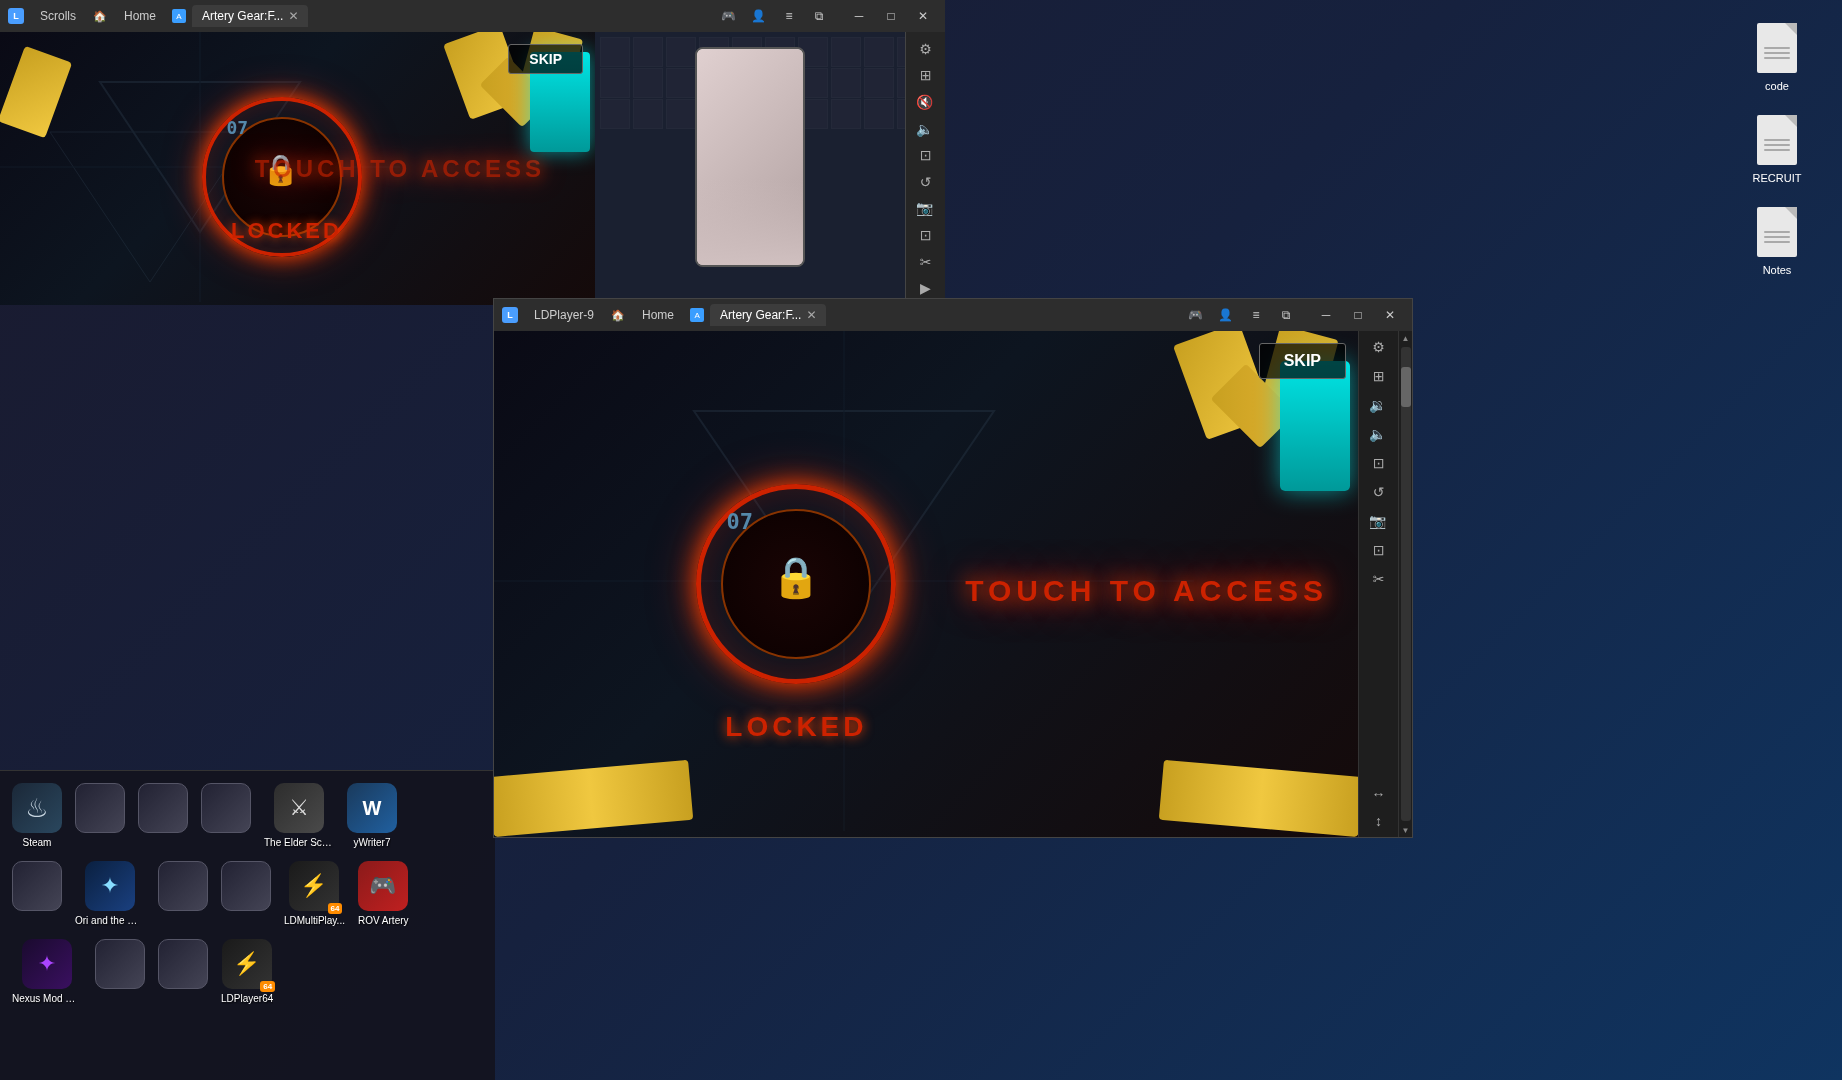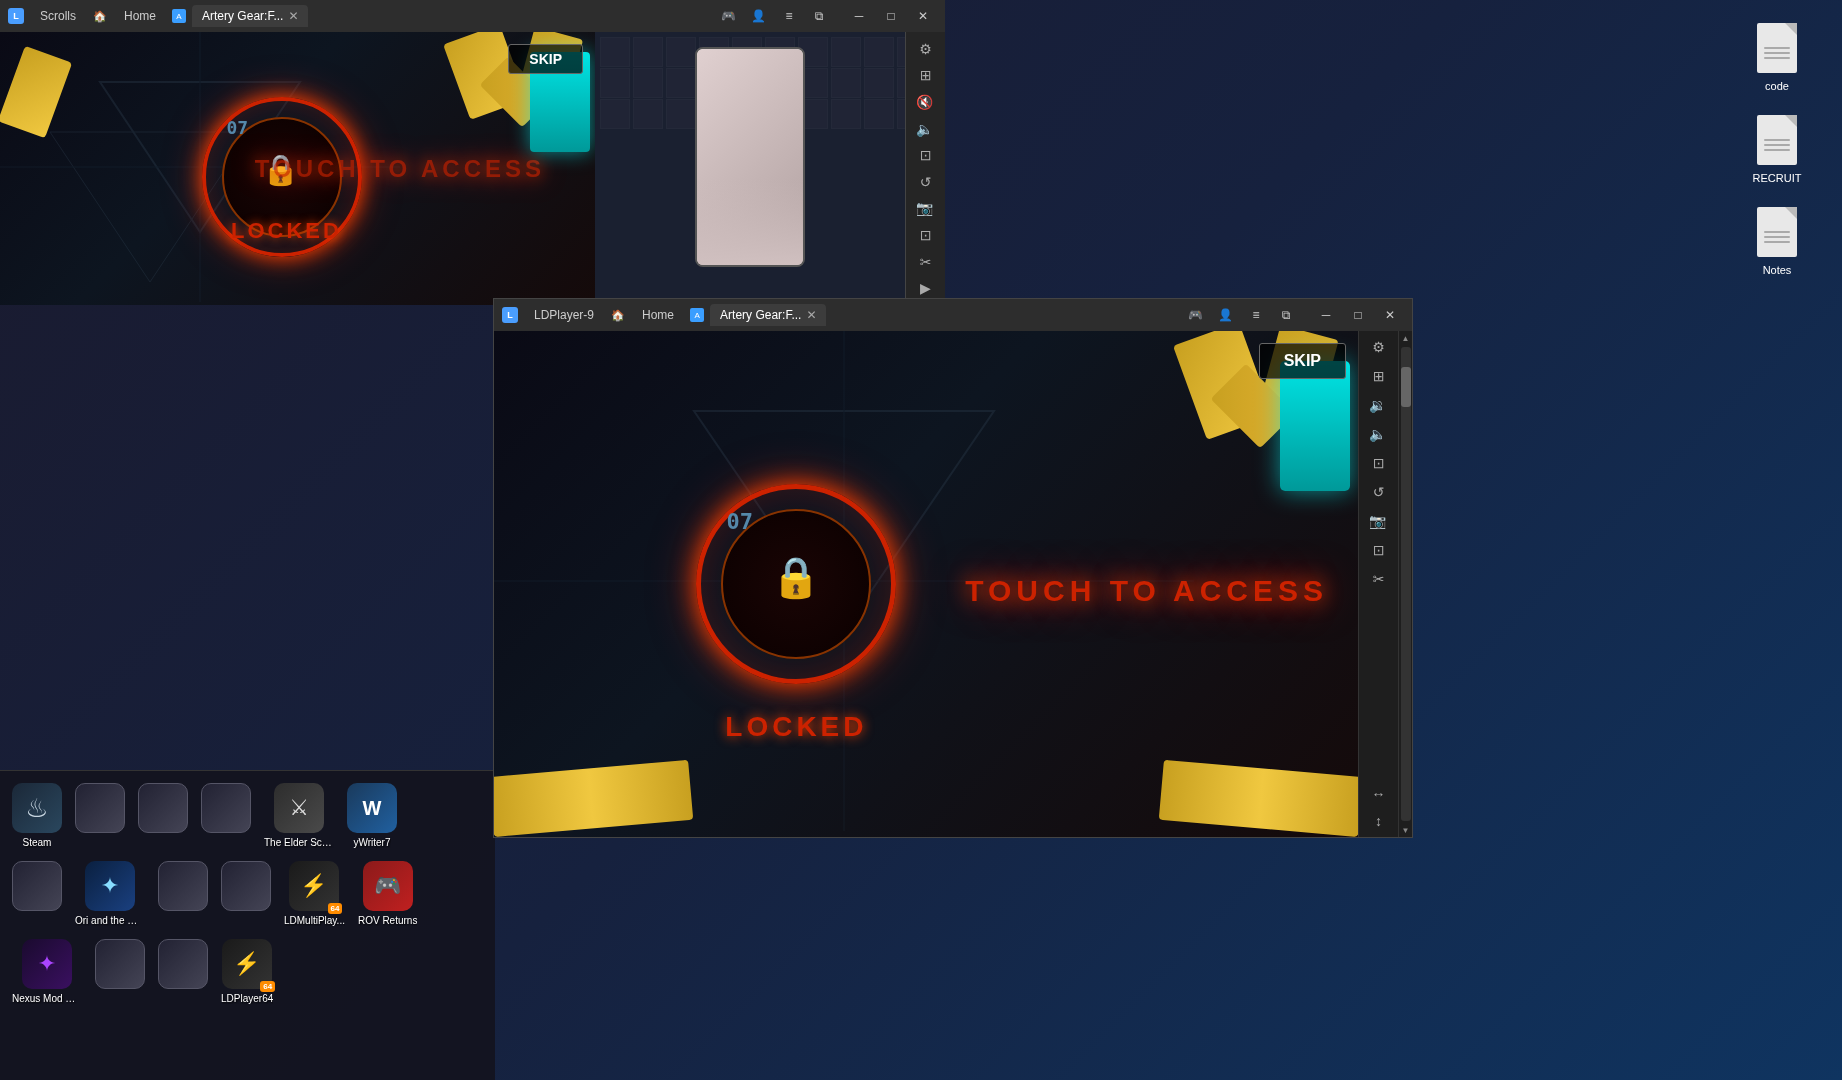--- a/index.html
+++ b/index.html
@@ -630,21 +630,21 @@
         <div class="app-icon-img ldmulti-bg badge-64" style="position:relative;">
           <span style="color:#ff8c00;font-size:22px;">⚡</span>
         </div>
         <span class="app-icon-label">LDMultiPlay...</span>
       </div>
 
       <div class="app-icon">
         <div class="app-icon-img rov-bg">
           <span style="color:white;font-size:22px;">🎮</span>
         </div>
-        <span class="app-icon-label">ROV Returns</span>
+        <span class="app-icon-label">ROV Artery</span>
       </div>
     </div>
 
     <div style="display:flex;gap:5px;">
 
       <div class="app-icon">
         <div class="app-icon-img nexus-bg">
           <span style="color:#aa44ff;font-size:22px;">✦</span>
         </div>
         <span class="app-icon-label">Nexus Mod Manager</span>

